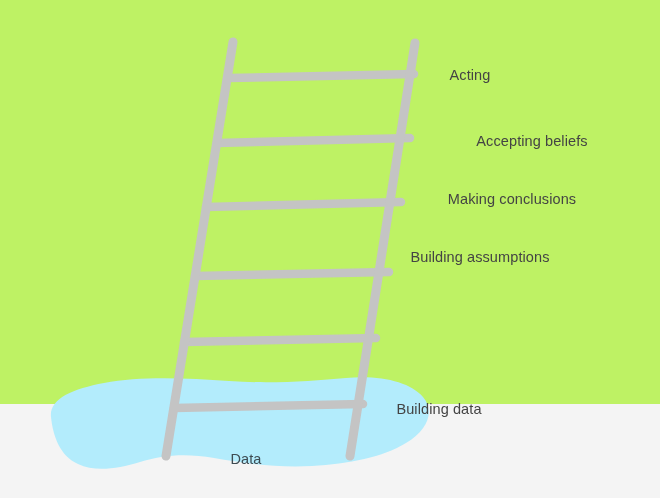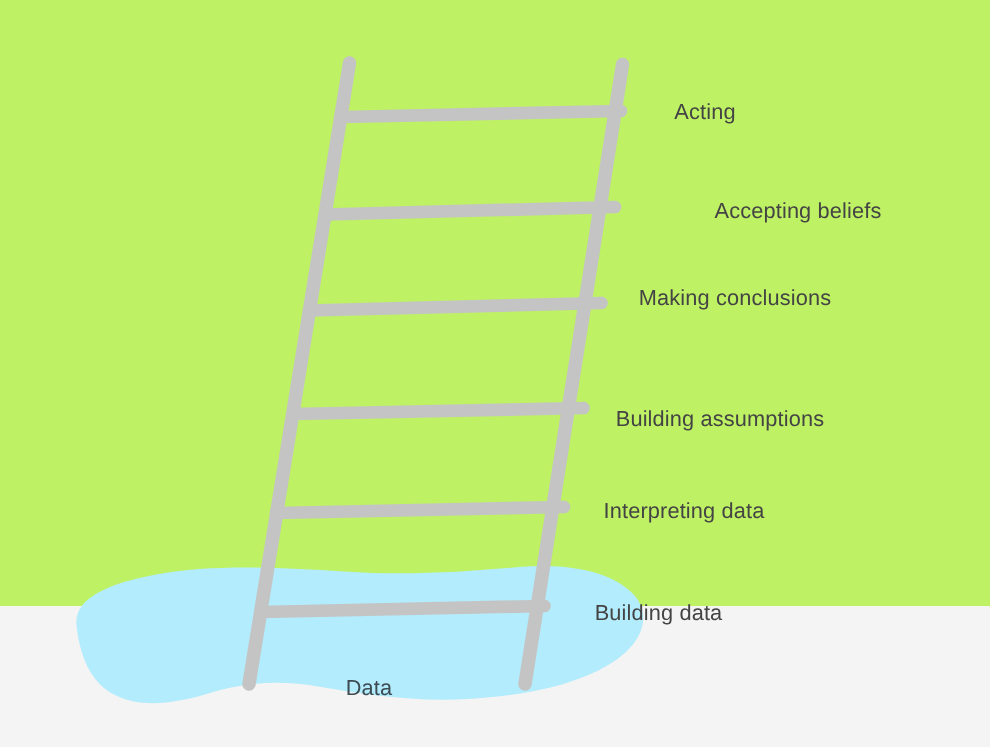--- a/index.html
+++ b/index.html
@@ -81,23 +81,22 @@
 
       <line x1="233" y1="42" x2="166" y2="456" stroke-width="9"></line>
       <line x1="415" y1="43" x2="350" y2="456" stroke-width="9"></line>
     </g>
   </svg>
 
   <div class="step-label" style="left:470px; top:75px;">Acting</div>
 
   <div class="step-label" style="left:496px; top:141px;margin-left:36px;">Accepting beliefs</div>
 
-  <div class="step-label" style="left:490px; top:199px;">Making conclusions</div>
+  <div class="step-label" style="left:512px; top:199px;">Making conclusions</div>
 
-  <div class="step-label" style="left:480px; top:280px;">Building assumptions</div>
+  <div class="step-label" style="left:480px; top:257px;">Building assumptions</div>
 
-  <div class="step-label" style="left:456px; top:341px;">Interpreting data</div>
 
   <div class="step-label" style="left:439px; top:409px;">Building data</div>
 
   <div class="pool-label" style="left:246px; top:459px;">Data</div>
 
 </div>
 
 </body></html>

